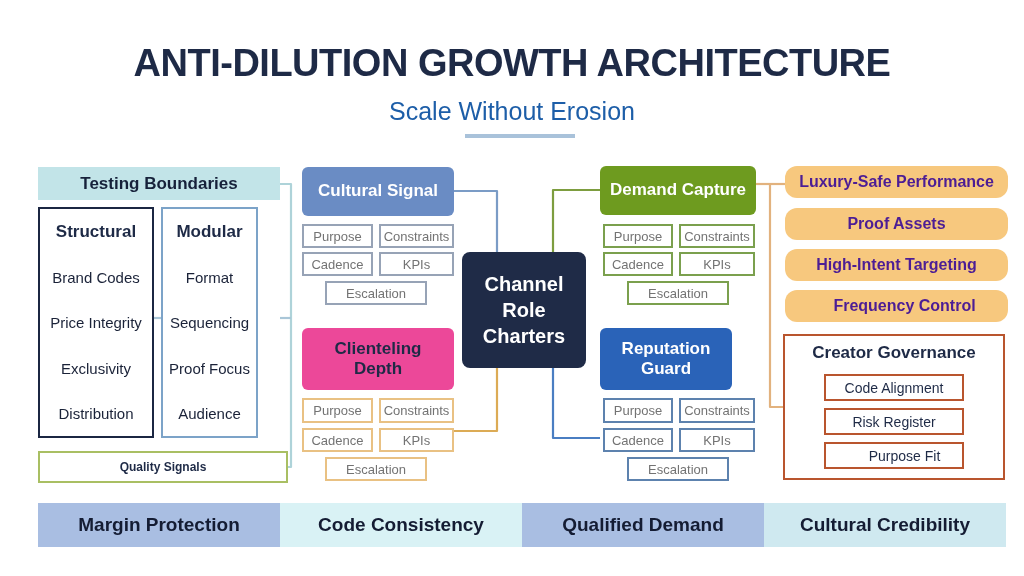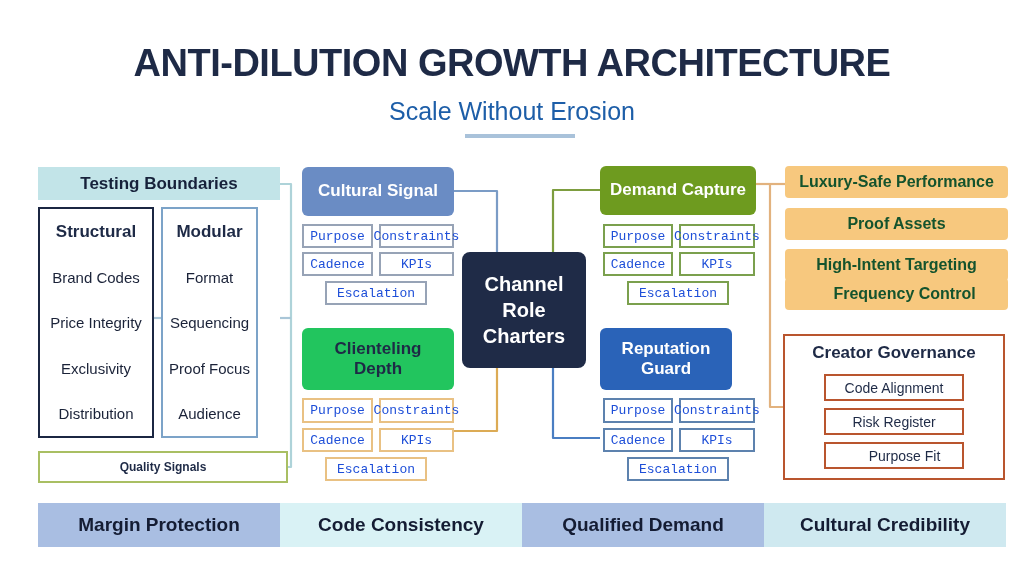--- a/index.html
+++ b/index.html
@@ -28,32 +28,32 @@
   .structural{left:38px;top:207px;width:116px;height:231px;border:2.5px solid #1b2642;}
   .modular{left:161px;top:207px;width:97px;height:231px;border:2px solid #7ca3c8;}
 
   .chead{border-radius:6px;font-weight:700;font-size:17px;line-height:1.18;}
   .chead .wrapline{display:inline-block;max-width:104px;}
   .cultural{left:302px;top:167px;width:152px;height:49px;color:#ffffff;}
   .clienteling{left:302px;top:328px;width:152px;height:62px;color:#1e2a46;}
   .demand{left:600px;top:166px;width:156px;height:49px;color:#ffffff;}
   .reputation{left:600px;top:328px;width:132px;height:62px;color:#ffffff;}
 
-  .fbox{background:#fff;border:2px solid #8b5cf6;font-size:13px;color:#1d4ed8;
-    display:flex;align-items:center;justify-content:center;font-family:Liberation Mono, monospace;}
+  .fbox{background:#fff;border:2px solid #8b5cf6;font-size:13px;color:#737373;
+    display:flex;align-items:center;justify-content:center;}
   .bc-gray{border-color:#97a3b6;}
   .bc-orange{border-color:#e9c183;}
   .bc-green{border-color:#7ba04e;}
   .bc-blue{border-color:#5d82ae;}
 
   .hub{left:462px;top:252px;width:124px;height:116px;background:#1f2b47;border-radius:8px;
     color:#fff;font-size:20px;font-weight:800;line-height:1.3;padding:0 17px;}
 
-  .obar{left:785px;width:223px;height:32px;background:#f7c87e;border-radius:4px;
-    font-size:16px;font-weight:700;color:#14532d;}
+  .obar{left:785px;width:223px;height:32px;background:#f7c87e;border-radius:12px;
+    font-size:16px;font-weight:700;color:#4c1d95;}
   .gov{left:783px;top:334px;width:222px;height:146px;background:#fff;border:2.5px solid #b9552e;}
   .gov-title{left:783px;top:343px;width:222px;font-size:17px;font-weight:800;text-align:center;}
   .gbox{left:824px;width:140px;height:27px;background:#fff;border:2px solid #b9552e;
     font-size:14px;color:#1e2a46;display:flex;align-items:center;justify-content:center;}
 
   .foot{top:503px;height:44px;font-size:19px;font-weight:700;color:#141c33;}
 
   svg.wires{position:absolute;left:0;top:0;z-index:0;}
   .layer{position:relative;z-index:1;}
 </style>
@@ -102,21 +102,21 @@
 
     <div class="abs ctr qs">Quality Signals</div>
 
     <div class="abs ctr chead cultural" style="background-color: rgb(106, 140, 196);">Cultural Signal</div>
     <div class="abs fbox bc-gray" style="left:302px;top:224px;width:71px;height:24px;">Purpose</div>
     <div class="abs fbox bc-gray" style="left:379px;top:224px;width:75px;height:24px;">Constraints</div>
     <div class="abs fbox bc-gray" style="left:302px;top:252px;width:71px;height:24px;">Cadence</div>
     <div class="abs fbox bc-gray" style="left:379px;top:252px;width:75px;height:24px;">KPIs</div>
     <div class="abs fbox bc-gray" style="left:325px;top:281px;width:102px;height:24px;">Escalation</div>
 
-    <div class="abs ctr chead clienteling" style="background-color: #22c55e;">
+    <div class="abs ctr chead clienteling" style="background-color: #ec4899;">
       <span class="wrapline">Clienteling Depth</span>
     </div>
     <div class="abs fbox bc-orange" style="left:302px;top:398px;width:71px;height:25px;">Purpose</div>
     <div class="abs fbox bc-orange" style="left:379px;top:398px;width:75px;height:25px;">Constraints</div>
     <div class="abs fbox bc-orange" style="left:302px;top:428px;width:71px;height:24px;">Cadence</div>
     <div class="abs fbox bc-orange" style="left:379px;top:428px;width:75px;height:24px;">KPIs</div>
     <div class="abs fbox bc-orange" style="left:325px;top:457px;width:102px;height:24px;">Escalation</div>
 
     <div class="abs ctr hub" style="background-color: rgb(31, 43, 71);">Channel Role Charters</div>
 
@@ -132,21 +132,21 @@
     </div>
     <div class="abs fbox bc-blue" style="left:603px;top:398px;width:70px;height:25px;">Purpose</div>
     <div class="abs fbox bc-blue" style="left:679px;top:398px;width:76px;height:25px;">Constraints</div>
     <div class="abs fbox bc-blue" style="left:603px;top:428px;width:70px;height:24px;">Cadence</div>
     <div class="abs fbox bc-blue" style="left:679px;top:428px;width:76px;height:24px;">KPIs</div>
     <div class="abs fbox bc-blue" style="left:627px;top:457px;width:102px;height:24px;">Escalation</div>
 
     <div class="abs ctr obar" style="top: 166px; background-color: rgb(247, 200, 126);">Luxury-Safe Performance</div>
     <div class="abs ctr obar" style="top: 208px; background-color: rgb(247, 200, 126);">Proof Assets</div>
     <div class="abs ctr obar" style="top: 249px; background-color: rgb(247, 200, 126);">High-Intent Targeting</div>
-    <div class="abs ctr obar" style="top: 278px; background-color: rgb(247, 200, 126); padding-left: 16px;">Frequency Control</div>
+    <div class="abs ctr obar" style="top: 290px; background-color: rgb(247, 200, 126); padding-left: 16px;">Frequency Control</div>
 
     <div class="abs gov"></div>
     <div class="abs gov-title">Creator Governance</div>
     <div class="abs gbox" style="top:374px;">Code Alignment</div>
     <div class="abs gbox" style="top:408px;">Risk Register</div>
     <div class="abs gbox" style="top:442px;padding-left:21px;">Purpose Fit</div>
 
     <div class="abs ctr foot" style="left: 38px; width: 242px; background-color: rgb(169, 190, 226);">Margin Protection</div>
     <div class="abs ctr foot" style="left: 280px; width: 242px; background-color: rgb(217, 242, 245);">Code Consistency</div>
     <div class="abs ctr foot" style="left: 522px; width: 242px; background-color: rgb(169, 190, 226);">Qualified Demand</div>

